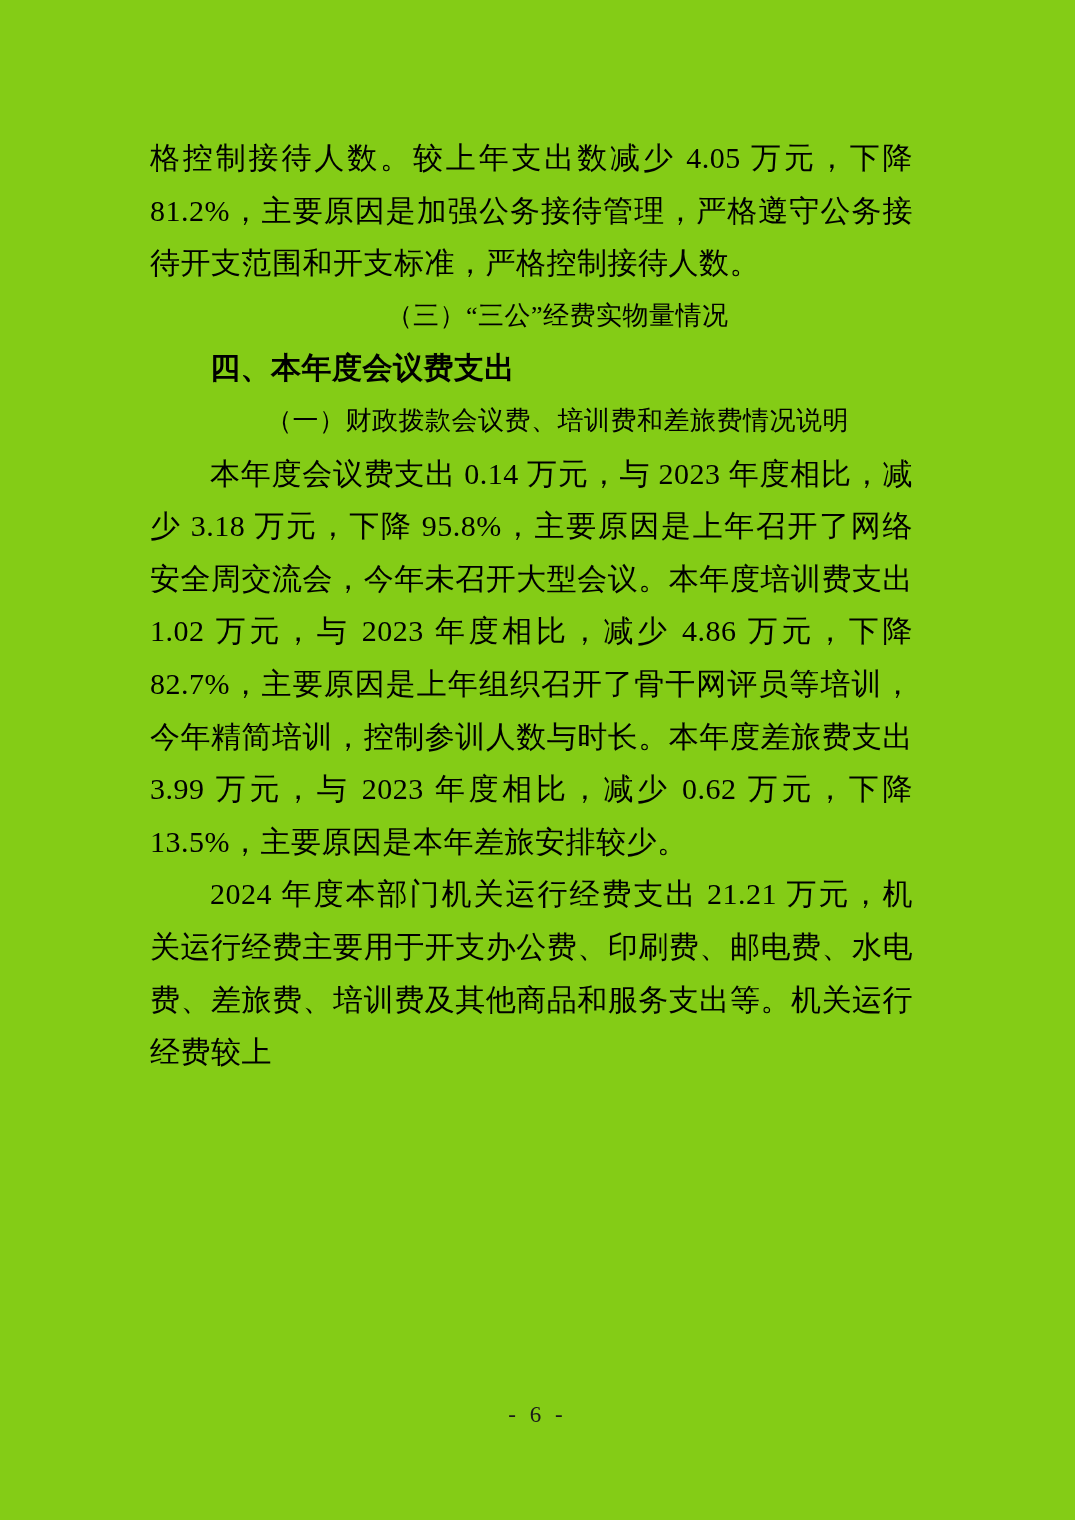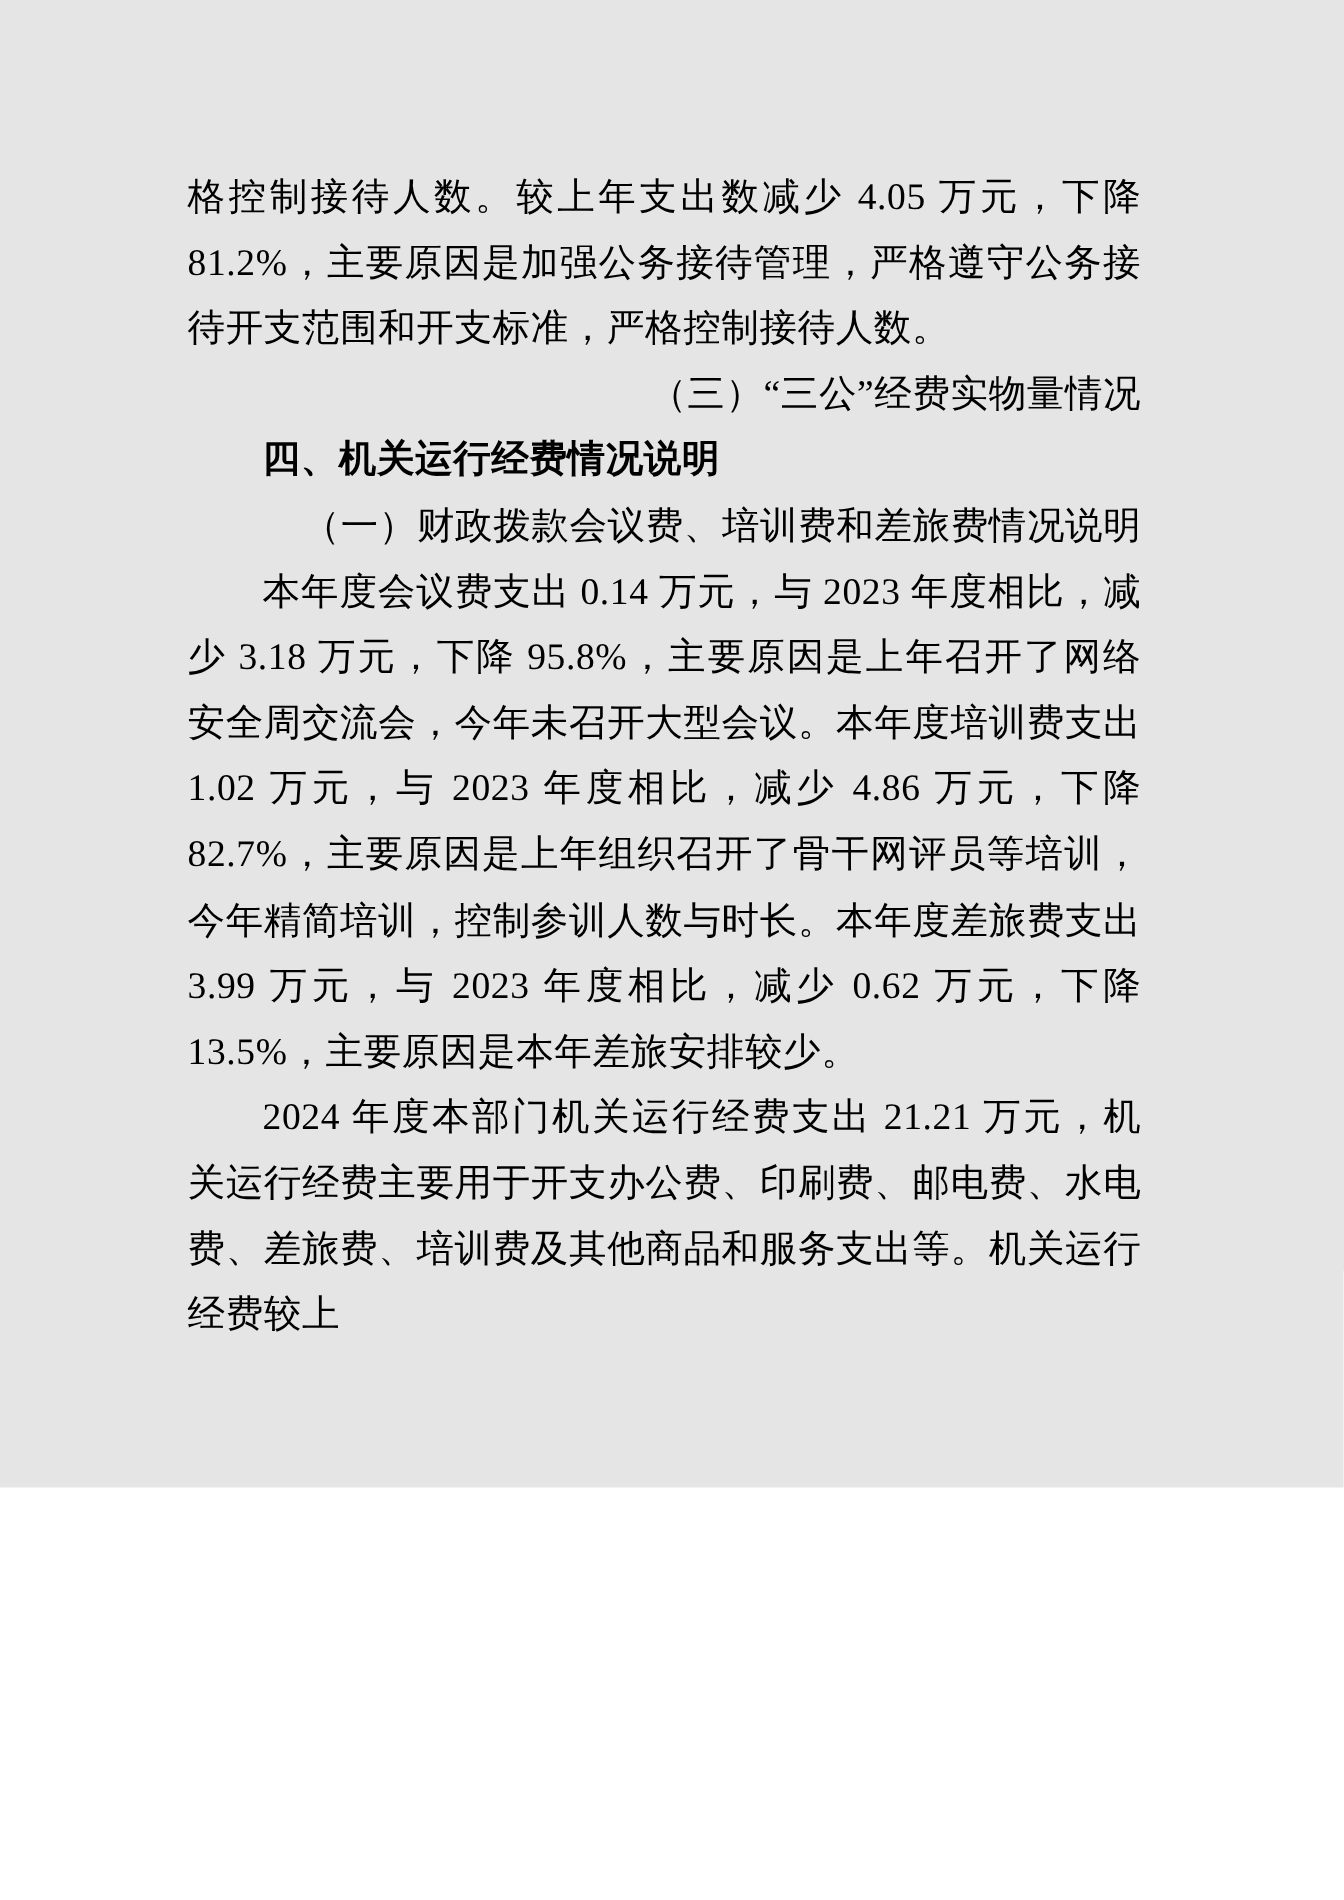--- a/index.html
+++ b/index.html
@@ -8,44 +8,44 @@
     width: 1075px;
     height: 1520px;
     position: relative;
     font-family: "Liberation Serif", "DejaVu Serif", serif;
     color: #000000;
   }
   .page {
     position: absolute;
     left: 0; top: 0;
     width: 1075px;
-    height: 1190px;
-    background: #e5e5e5;
+    height: 1520px;
+    background: #84cc16;
     overflow: hidden;
   }
   .content {
     position: absolute;
     left: 150px;
     top: 132px;
     width: 763px;
   }
   .para {
     font-size: 30px;
     line-height: 52.6px;
     text-align: justify;
     text-justify: inter-character;
     letter-spacing: 0.5px;
     color: #000000;
   }
   .para.indent { text-indent: 2em; }
   .heading-kai {
-    font-size: 30px;
+    font-size: 26px;
     line-height: 52.6px;
     text-indent: 2em;
-    text-align: right;
+    text-align: center;
     letter-spacing: 0.5px;
     font-style: normal;
     color: #000000;
   }
   .heading-bold {
     font-family: "Liberation Sans", "DejaVu Sans", sans-serif;
     font-weight: bold;
     font-size: 30px;
     line-height: 52.6px;
     text-indent: 2em;
@@ -72,21 +72,21 @@
 
 <div class="page">
 
   <div class="content">
 
     <p class="para">格控制接待人数。较上年支出数减少 4.05 万元，下降 81.2%，主要原因是加强公务接待管理，严格遵守公务接待开支范围和开支标准，严格控制接待人数。</p>
 
     <p class="heading-kai">（三）“三公”经费实物量情况</p>
 
 
-    <p class="heading-bold">四、机关运行经费情况说明</p>
+    <p class="heading-bold">四、本年度会议费支出</p>
 
     <p class="heading-kai">（一）财政拨款会议费、培训费和差旅费情况说明</p>
 
     <p class="para indent">本年度会议费支出 0.14 万元，与 2023 年度相比，减少 3.18 万元，下降 95.8%，主要原因是上年召开了网络安全周交流会，今年未召开大型会议。本年度培训费支出 1.02 万元，与 2023 年度相比，减少 4.86 万元，下降 82.7%，主要原因是上年组织召开了骨干网评员等培训，今年精简培训，控制参训人数与时长。本年度差旅费支出 3.99 万元，与 2023 年度相比，减少 0.62 万元，下降 13.5%，主要原因是本年差旅安排较少。</p>
 
 
     <p class="para indent">2024 年度本部门机关运行经费支出 21.21 万元，机关运行经费主要用于开支办公费、印刷费、邮电费、水电费、差旅费、培训费及其他商品和服务支出等。机关运行经费较上</p>
 
   </div>
 

